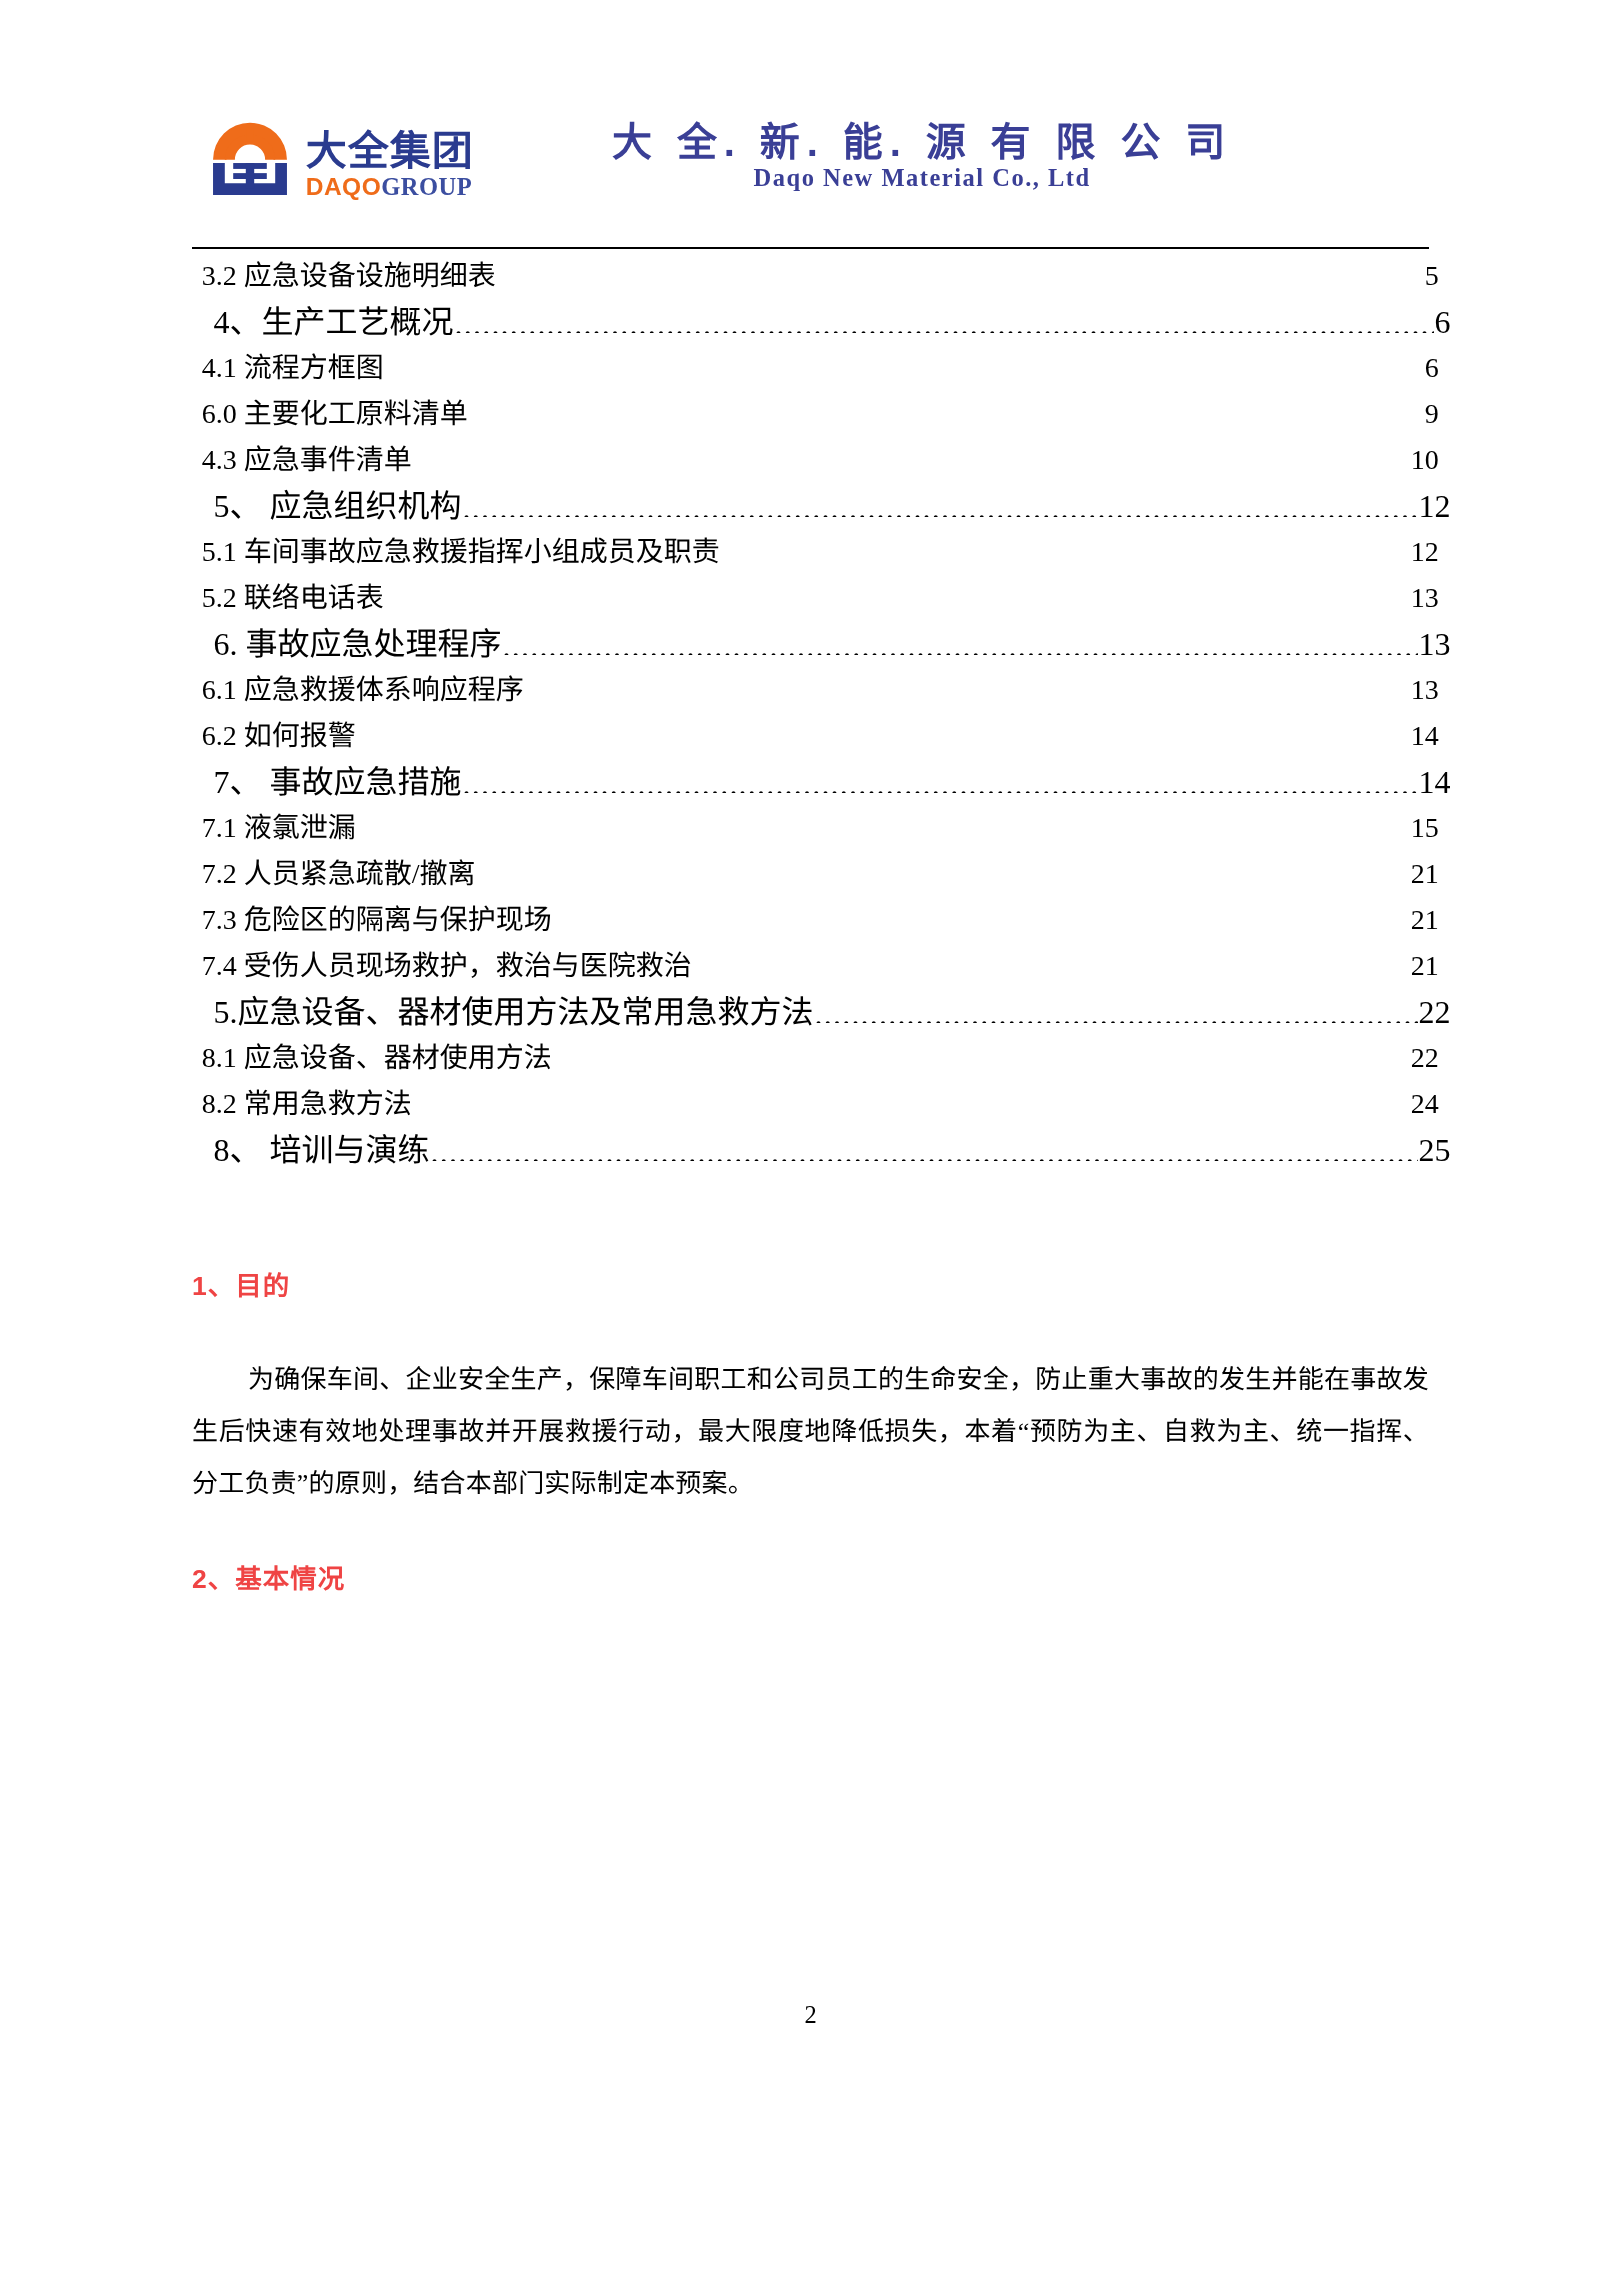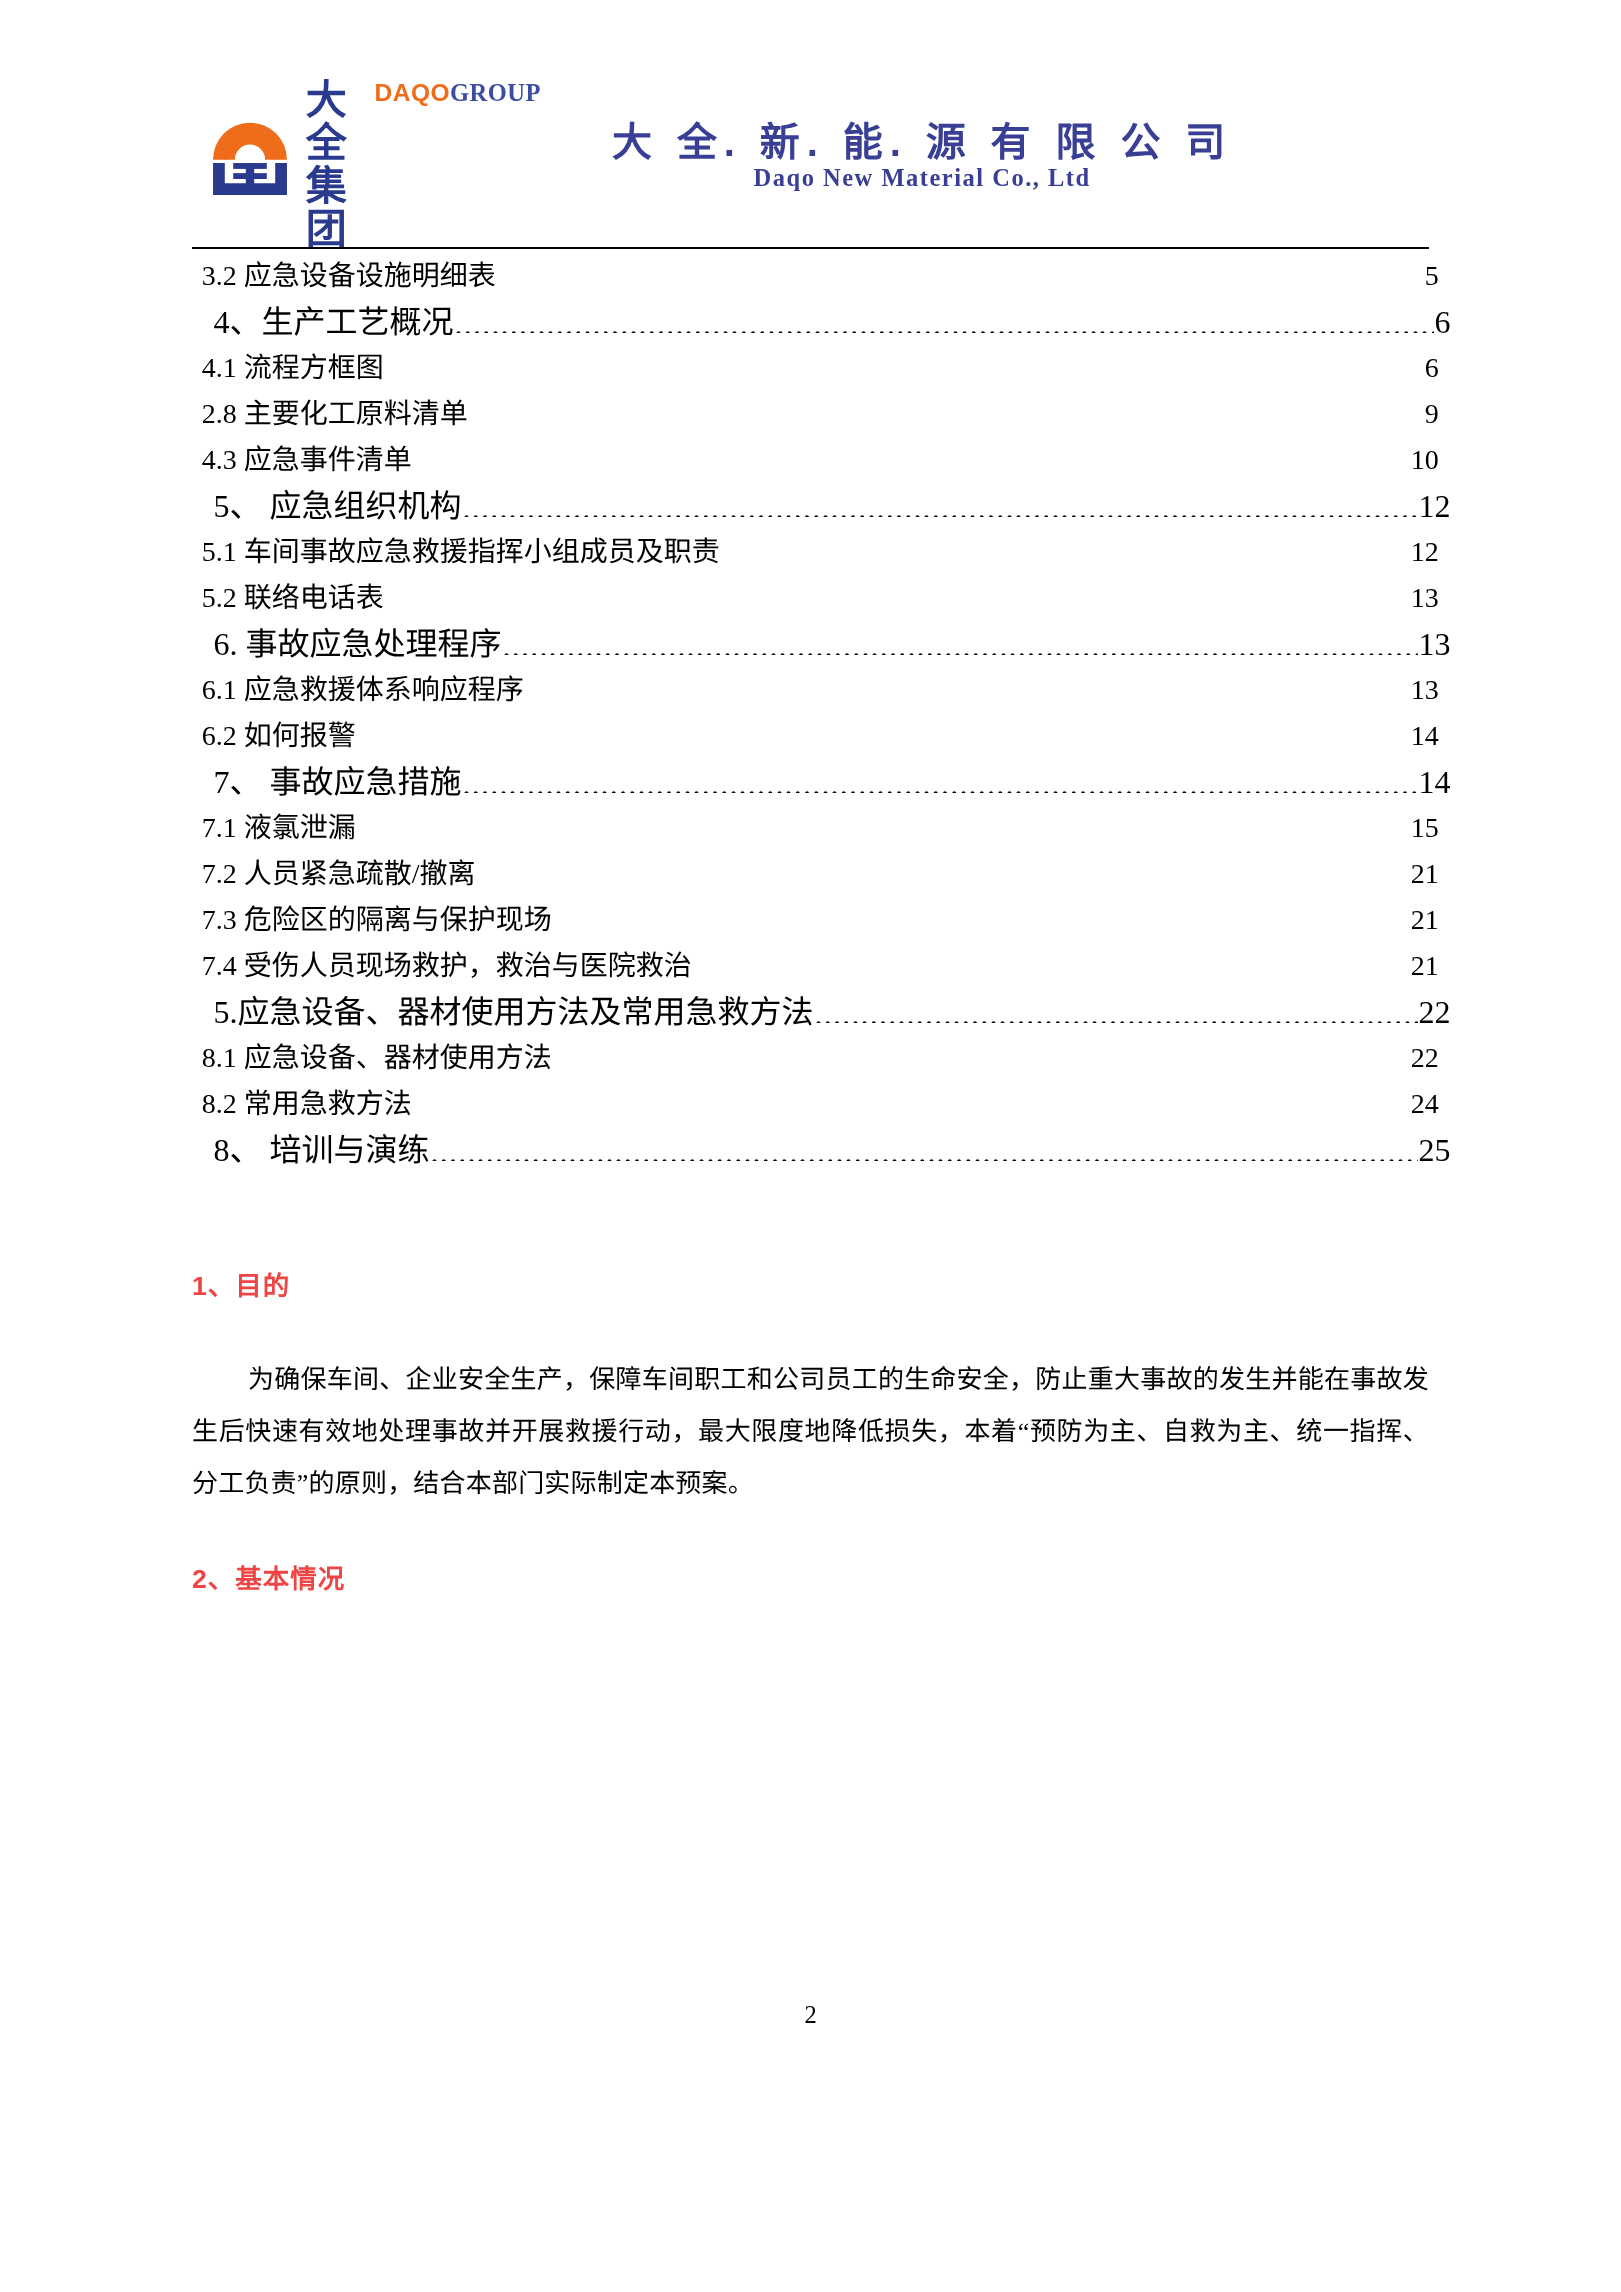--- a/index.html
+++ b/index.html
@@ -40,20 +40,21 @@
   }
   .logo-mark {
     width: 84px;
     height: 84px;
     flex: 0 0 84px;
     position: relative;
   }
   .logo-text-wrap {
     margin-left: 13.7px;
     display: flex;
+    flex-direction: column;
     margin-top: 14px;
   }
   .logo-cn {
     font-family: "Liberation Sans", "DejaVu Sans", sans-serif;
     font-weight: bold;
     font-size: 41px;
     line-height: 43px;
     letter-spacing: 1px;
     color: #2a3b8f;
   }
@@ -229,21 +230,21 @@
         <span class="toc-label">4、生产工艺概况</span>
         <span class="toc-dots"></span>
         <span class="toc-page">6</span>
       </div>
       <div class="toc-row lvl2">
         <span class="toc-label">4.1 流程方框图</span>
         <span class="toc-dots"></span>
         <span class="toc-page">6</span>
       </div>
       <div class="toc-row lvl2">
-        <span class="toc-label">2.8 主要化工原料清单</span>
+        <span class="toc-label">6.0 主要化工原料清单</span>
         <span class="toc-dots"></span>
         <span class="toc-page">9</span>
       </div>
       <div class="toc-row lvl2">
         <span class="toc-label">4.3 应急事件清单</span>
         <span class="toc-dots"></span>
         <span class="toc-page">10</span>
       </div>
       <div class="toc-row lvl1">
         <span class="toc-label">5、 应急组织机构</span>

